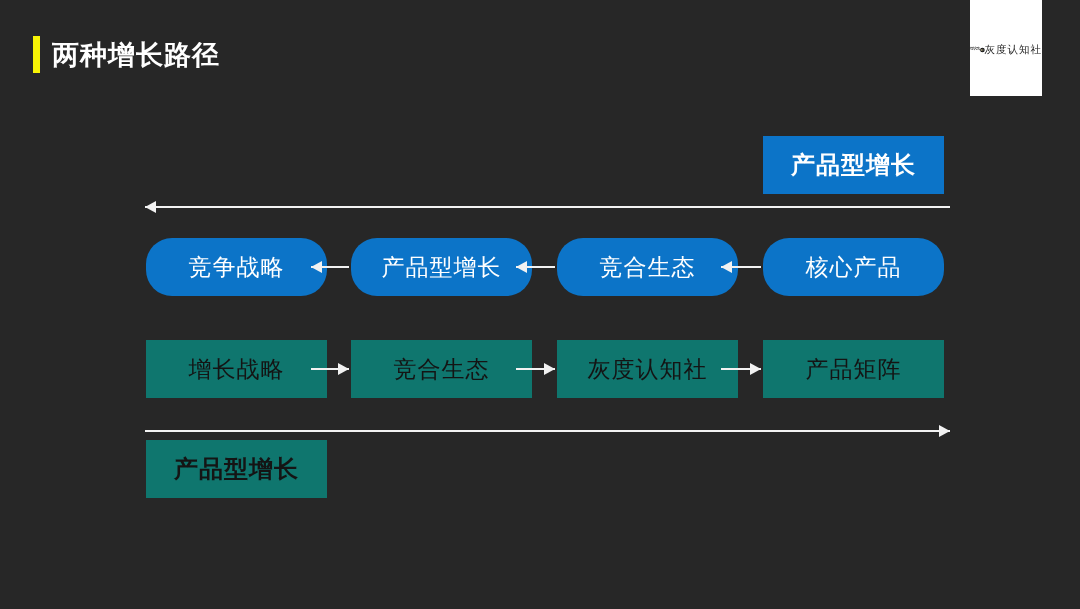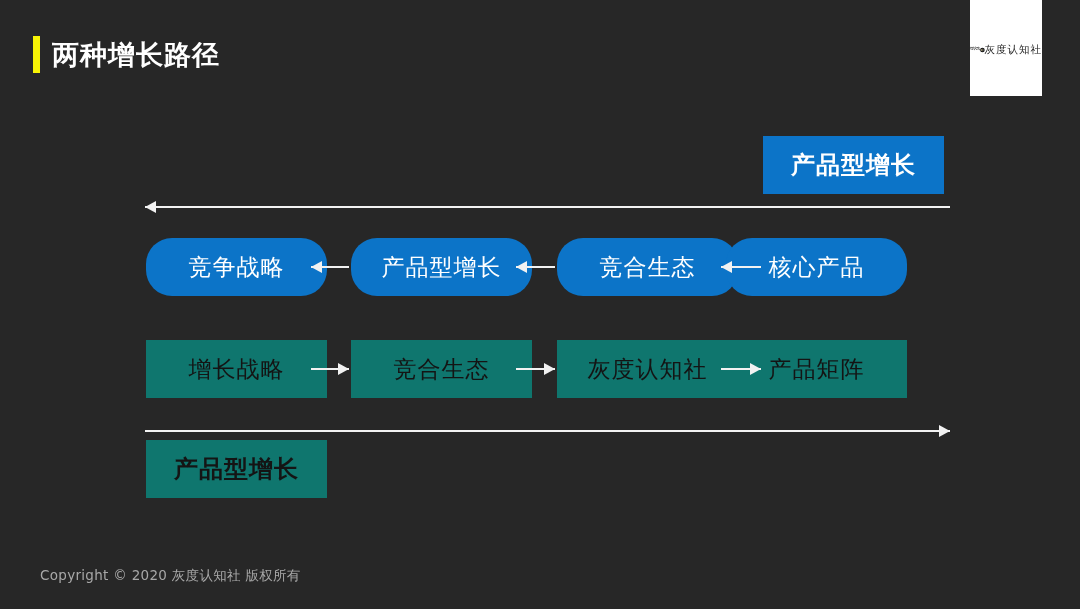--- a/index.html
+++ b/index.html
@@ -23,21 +23,21 @@
   .logo-name { font-size: 10.5px; color: #262626; margin-top: 3px; letter-spacing: 1px; white-space: nowrap; }
 
   
   .box { position: absolute; width: 181px; height: 58px; display: flex; align-items: center; justify-content: center; font-size: 23px; letter-spacing: 1px; }
   .box.blue { background: #0c74c8; color: #ffffff; }
   .box.yellow { background: #0f766e; color: #141414; }
   .box.bold { font-weight: bold; font-size: 24px; }
 
   .blue-row  .box { top: 238px; border-radius: 26px; }
   .yellow-row .box { top: 340px; }
-  .pos-1 { left: 146px; } .pos-2 { left: 351px; } .pos-3 { left: 557px; } .pos-4 { left: 726px; }
+  .pos-1 { left: 146px; } .pos-2 { left: 351px; } .pos-3 { left: 557px; } .pos-4 { left: 763px; }
   .top-label { left: 763px; top: 136px; }
   .bottom-label { left: 146px; top: 440px; }
 
   
   .connector { position: absolute; height: 2px; background: #f2f2f2; }
   .connector.head-left::before {
     content: ""; position: absolute; left: 0; top: -5px;
     border-top: 6px solid transparent; border-bottom: 6px solid transparent;
     border-right: 11px solid #f2f2f2;
   }
@@ -105,15 +105,14 @@
     <div class="box yellow pos-4">产品矩阵</div>
     <div class="connector head-right gap-a yellow-gap"></div>
     <div class="connector head-right gap-b yellow-gap"></div>
     <div class="connector head-right gap-c yellow-gap"></div>
   </div>
 
   <div class="connector head-right long-arrow-bottom"></div>
 
   <div class="box yellow bold bottom-label">产品型增长</div>
 
-  <div class="footer">Copyright © 2020 灰度认知社 版权所有</div>
 
 </div>
 
 </body></html>

